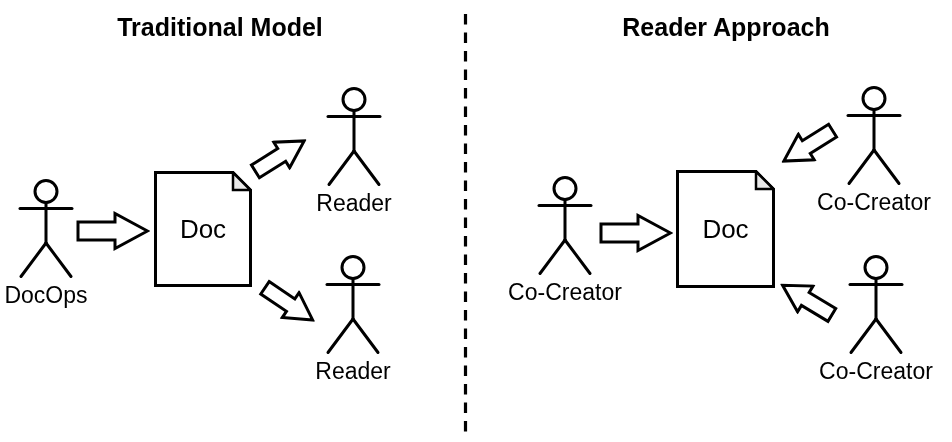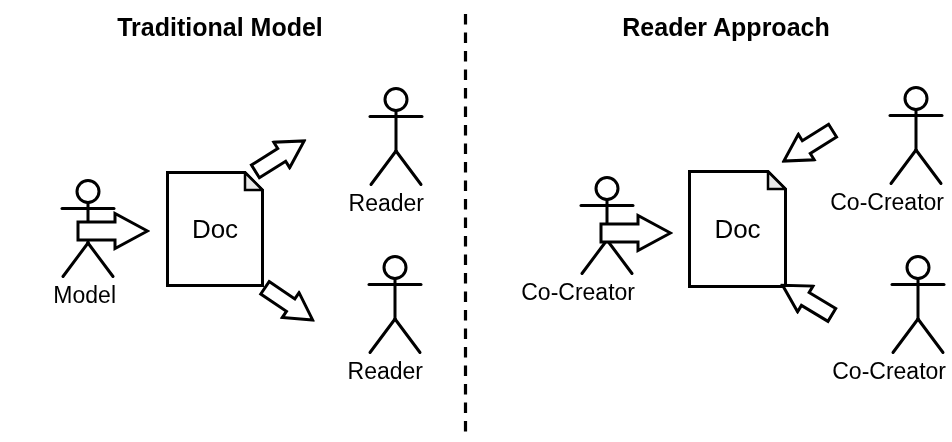--- a/index.html
+++ b/index.html
@@ -23,32 +23,32 @@
     white-space: nowrap;
   }
   .title-left  { left: 40px; }
   .title-right { left: 546px; }
 
   .actor {
     position: absolute;
     width: 140px;
     display: flex;
     flex-direction: column;
-    align-items: flex-end;
+    align-items: center;
   }
   .actor svg { display: block; }
   .actor-label {
     margin-top: 4px;
     font-size: 23px;
     color: #000;
     white-space: nowrap;
     line-height: 25px;
   }
 
-  .doc { position: absolute; margin-left: 12px; }
+  .doc { position: absolute; }
   .doc text {
     font-family: "Liberation Sans", sans-serif;
     font-size: 26px;
     fill: #000;
   }
 
   .arrow { position: absolute; }
   .arrow svg { display: block; }
 
   .divider { position: absolute; left: 463px; top: 14px; }
@@ -63,21 +63,21 @@
   <div class="actor" style="left:-24px; top:179px;">
     <svg width="56" height="100" viewBox="0 0 56 100">
       <g stroke="#000" stroke-width="3" fill="#fff" stroke-linecap="round">
         <circle cx="28" cy="12.5" r="11"></circle>
         <line x1="28" y1="23.5" x2="28" y2="64"></line>
         <line x1="2" y1="29.5" x2="54" y2="29.5"></line>
         <line x1="28" y1="64" x2="3" y2="97.5"></line>
         <line x1="28" y1="64" x2="53" y2="97.5"></line>
       </g>
     </svg>
-    <div class="actor-label">Model</div>
+    <div class="actor-label">DocOps</div>
   </div>
 
   <div class="arrow" style="left:76px; top:211px;">
     <svg width="74" height="40" viewBox="0 0 74 40">
       <polygon points="2,11 39,11 39,2.5 71.5,20 39,37.5 39,29 2,29" fill="#fff" stroke="#000" stroke-width="3" stroke-linejoin="miter"></polygon>
     </svg>
   </div>
 
   <div class="doc" style="left:154px; top:171px;">
     <svg width="98" height="116" viewBox="0 0 98 116">

